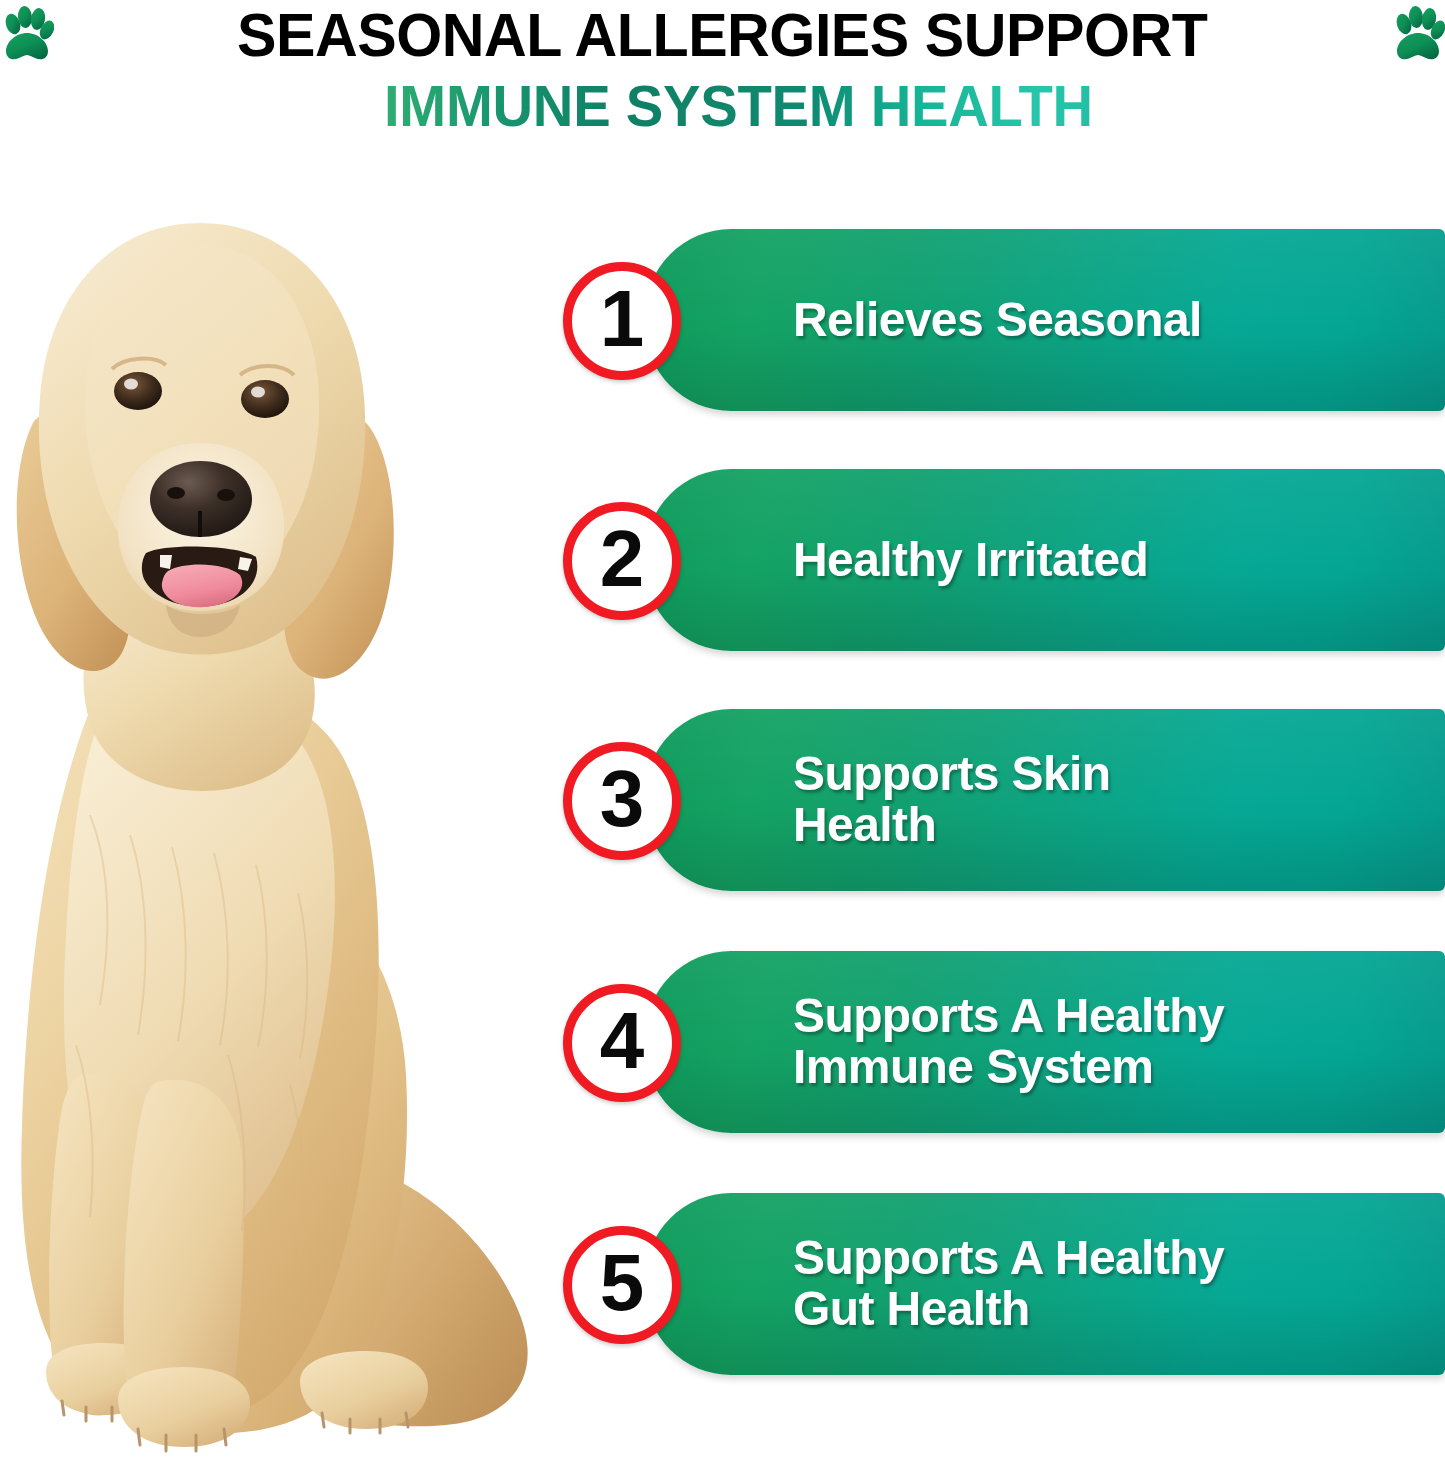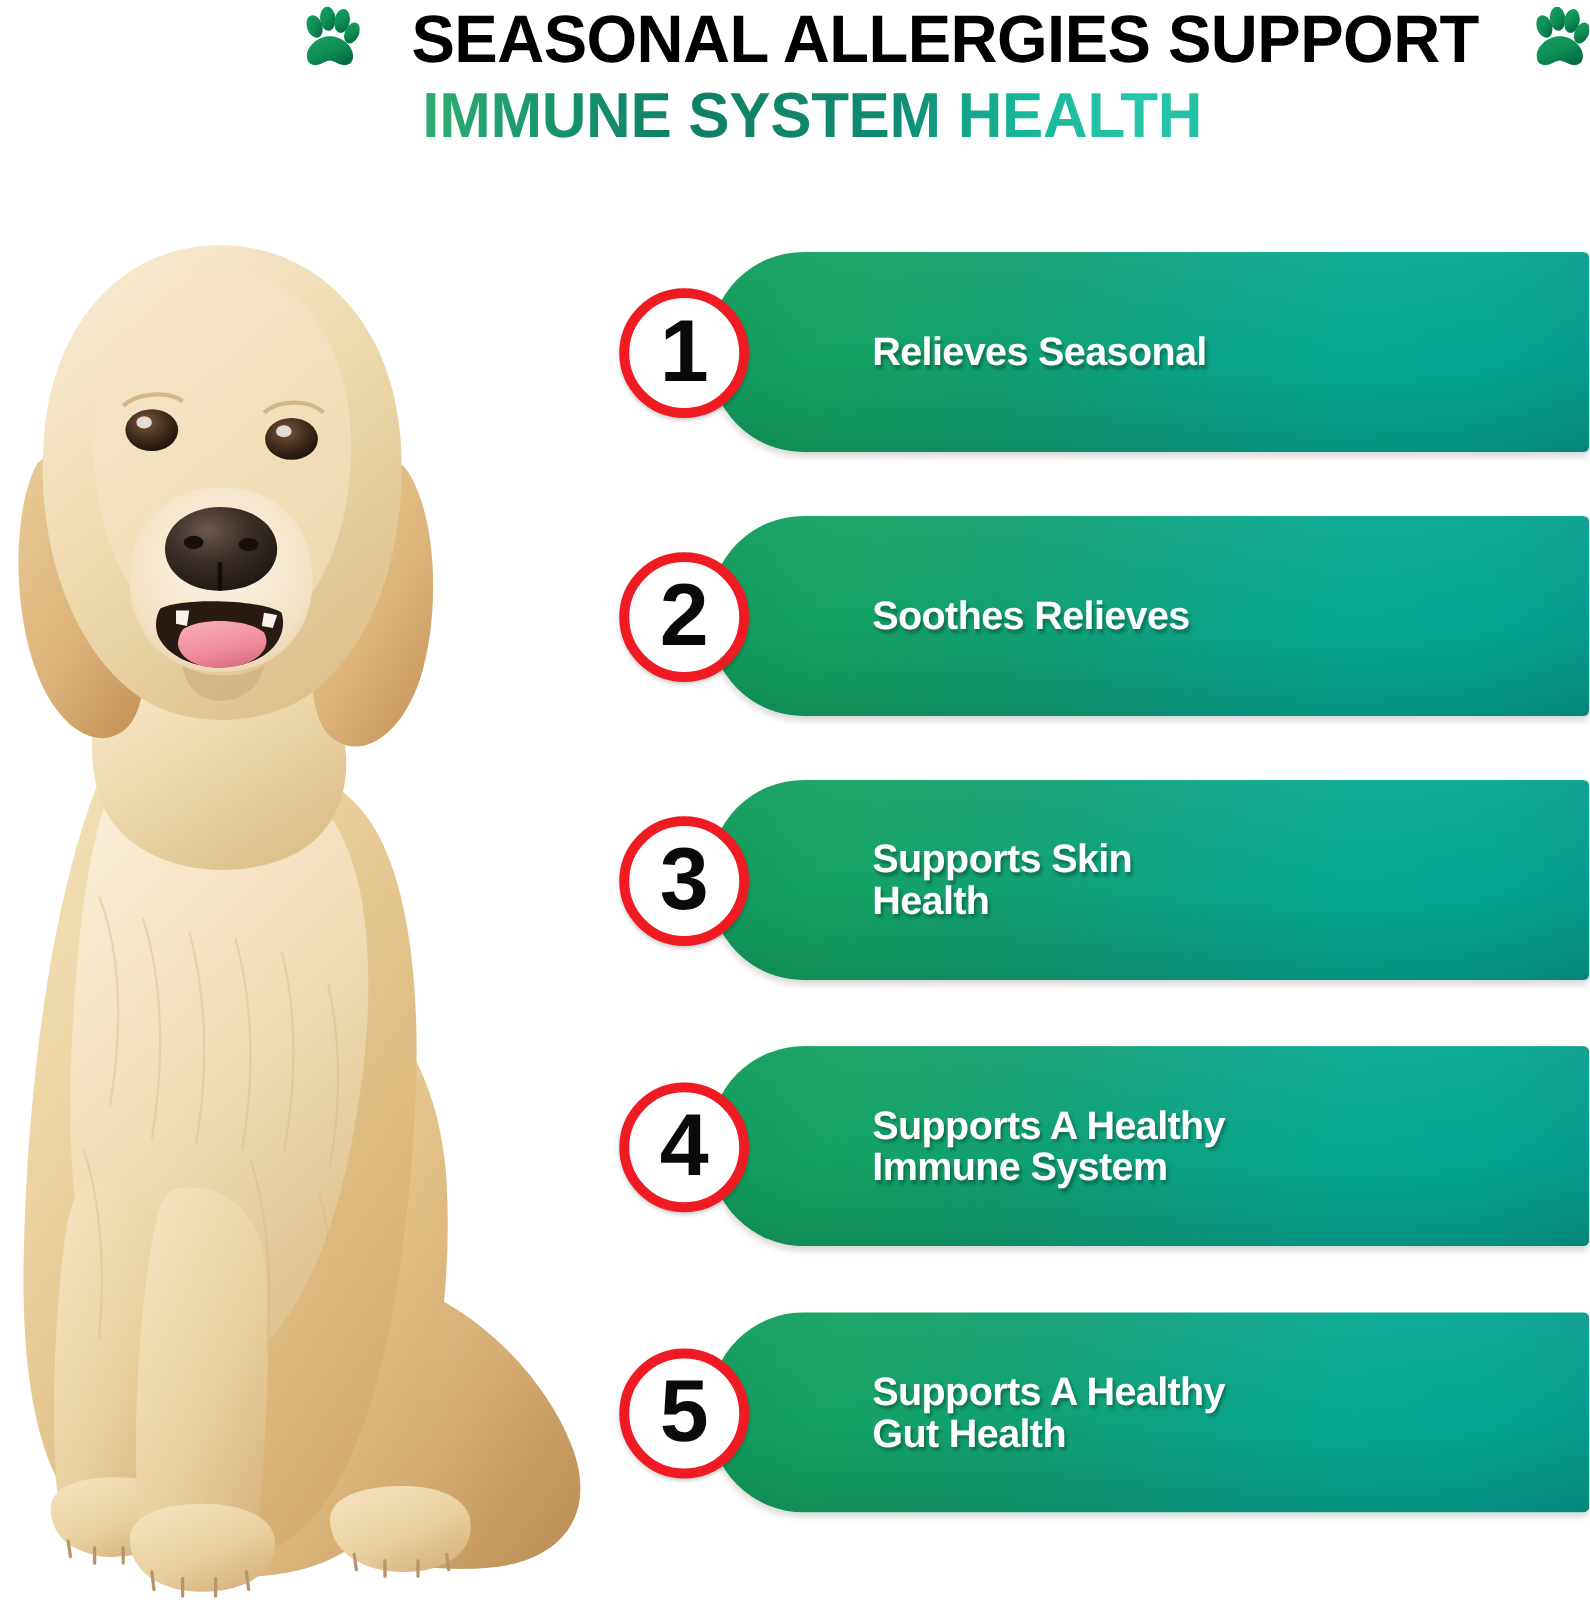--- a/index.html
+++ b/index.html
@@ -27,22 +27,22 @@
     height:165px;
   }
 
   #title-row {
     position:absolute;
     top:2px; left:0;
     width:1445px;
     height:66px;
     display:flex;
     align-items:center;
-    justify-content:flex-end;
-    gap:32px;
+    justify-content:space-between;
+    gap:14px;
   }
 
   .paw-icon { width:54px; height:58px; flex:0 0 auto; display:block; }
 
   #main-title {
     font-family:"Liberation Sans Narrow","Liberation Sans", sans-serif;
     font-size:61px;
     font-weight:bold;
     color:#000000;
     letter-spacing:-0.5px;
@@ -140,21 +140,21 @@
     left:148px;
     top:0;
     width:640px;
     height:182px;
     display:flex;
     flex-direction:column;
     justify-content:center;
     color:#ffffff;
     font-family:"Liberation Sans", sans-serif;
     font-weight:bold;
-    font-size:36px;
+    font-size:48px;
     line-height:1.06;
     letter-spacing:-0.6px;
     text-shadow:2px 3px 3px rgba(0,0,0,0.30);
     white-space:nowrap;
   }
   .badge-text .line { display:block; }
 
   .num-circle {
     position:absolute;
     left:8px;
@@ -373,21 +373,21 @@
         </div>
       </div>
       <div class="num-circle">
         <span class="num">1</span>
       </div>
     </div>
 
     <div class="benefit-row r2">
       <div class="badge-bar">
         <div class="badge-text">
-          <span class="line">Soothes Relieves</span>
+          <span class="line">Healthy Irritated</span>
         </div>
       </div>
       <div class="num-circle">
         <span class="num">2</span>
       </div>
     </div>
 
     <div class="benefit-row r3">
       <div class="badge-bar">
         <div class="badge-text">

